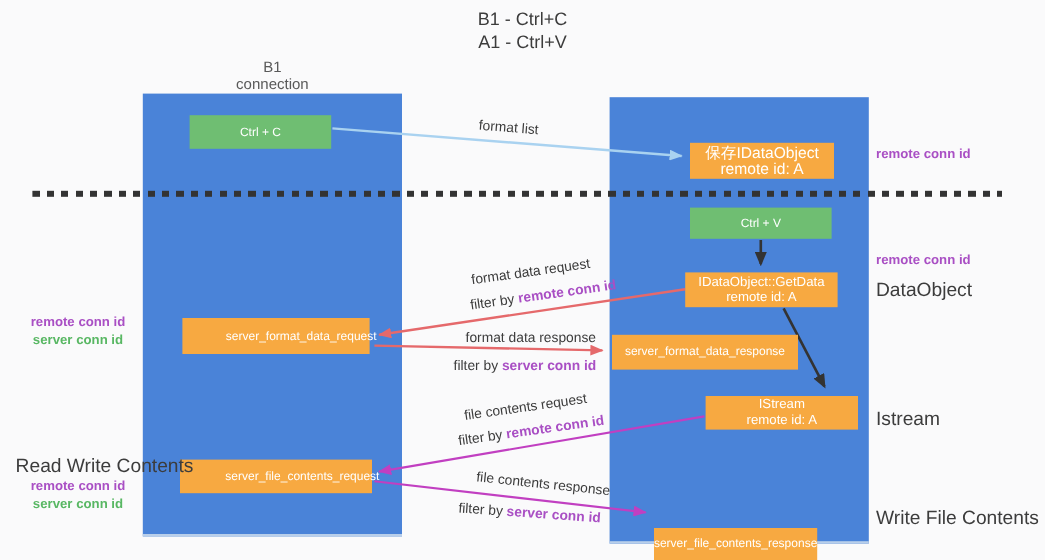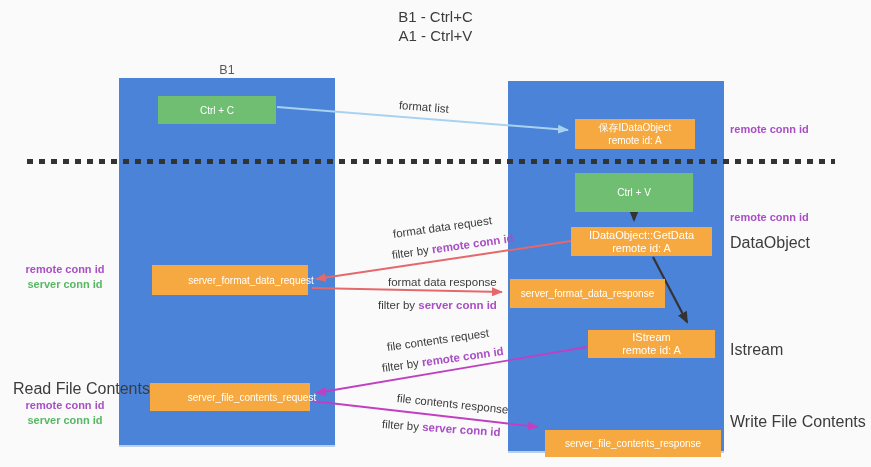--- a/index.html
+++ b/index.html
@@ -24,22 +24,23 @@
 </head>
 <body>
 
 <div id="canvas">
 
   <div class="abs title z3">
     <div>B1 - Ctrl+C</div>
     <div>A1 - Ctrl+V</div>
   </div>
 
-  <div class="abs col-header z3" style="left:119px;top:63px;">
+  <div class="abs col-header z3" style="left:119px;top:49px;">
     <div>B1</div>
+    <div>connection</div>
   </div>
 
   <div class="abs col-rect z1" style="left:119px;top:78px;height:367px;"></div>
   <div class="abs col-rect z1" style="left:508px;top:81px;height:370px;"></div>
 
   <div class="abs dashed z2"></div>
 
   <svg class="arrows z2" width="871" height="467" viewBox="0 0 871 467">
     <defs>
       <marker id="ah-blue" markerUnits="userSpaceOnUse" markerWidth="11" markerHeight="9" refX="10" refY="4.5" orient="auto">
@@ -60,45 +61,45 @@
     <line x1="653" y1="257" x2="687" y2="322" stroke="#333333" stroke-width="2.2" marker-end="url(#ah-black)"></line>
     <line x1="571" y1="241" x2="316" y2="279" stroke="#e5696b" stroke-width="2" marker-end="url(#ah-red)"></line>
     <line x1="312" y1="288" x2="502" y2="292" stroke="#e5696b" stroke-width="2" marker-end="url(#ah-red)"></line>
     <line x1="587" y1="347" x2="316" y2="393" stroke="#c13fc1" stroke-width="1.8" marker-end="url(#ah-magenta)"></line>
     <line x1="312" y1="401" x2="538" y2="427" stroke="#c13fc1" stroke-width="1.8" marker-end="url(#ah-magenta)"></line>
   </svg>
 
   <div class="abs node green z3" style="left:158px;top:96px;width:118px;height:28px;">
     <div>Ctrl + C</div>
   </div>
-  <div class="abs node orange z3" style="left:575px;top:119px;width:120px;height:30px;font-size:10px;">
+  <div class="abs node orange z3" style="left:575px;top:119px;width:120px;height:30px;font-size:13px;">
     <div>保存IDataObject</div>
     <div>remote id: A</div>
   </div>
-  <div class="abs node green z3" style="left:575px;top:173px;width:118px;height:39px;">
+  <div class="abs node green z3" style="left:575px;top:173px;width:118px;height:26px;">
     <div>Ctrl + V</div>
   </div>
-  <div class="abs node orange z3" style="left:571px;top:227px;width:141px;height:29px;font-size:11px;">
+  <div class="abs node orange z3" style="left:571px;top:227px;width:127px;height:29px;font-size:11px;">
     <div>IDataObject::GetData</div>
     <div>remote id: A</div>
   </div>
   <div class="abs node orange z3" style="left:152px;top:265px;width:156px;height:30px;padding-left:42px;">
     <div>server_format_data_request</div>
   </div>
   <div class="abs node orange z3" style="left:510px;top:279px;width:155px;height:29px;">
     <div>server_format_data_response</div>
   </div>
   <div class="abs node orange z3" style="left:588px;top:330px;width:127px;height:28px;font-size:11px;">
     <div>IStream</div>
     <div>remote id: A</div>
   </div>
   <div class="abs node orange z3" style="left:150px;top:383px;width:160px;height:28px;padding-left:44px;">
     <div>server_file_contents_request</div>
   </div>
-  <div class="abs node orange z3" style="left:545px;top:430px;width:176px;height:27px;">
+  <div class="abs node orange z3" style="left:545px;top:440px;width:136px;height:27px;">
     <div>server_file_contents_response</div>
   </div>
 
   <div class="abs arrow-label z3" style="left:399px;top:99px;transform:rotate(4.5deg);">format list</div>
 
   <div class="abs arrow-label z3" style="left:393px;top:228px;transform:rotate(-8deg);">format data request</div>
   <div class="abs arrow-label z3" style="left:392px;top:249px;transform:rotate(-8deg);">
     <span>filter by </span><span class="conn-purple">remote conn id</span>
   </div>
 
@@ -114,25 +115,25 @@
 
   <div class="abs arrow-label z3" style="left:397px;top:392px;transform:rotate(6deg);">file contents response</div>
   <div class="abs arrow-label z3" style="left:382px;top:418px;transform:rotate(4deg);">
     <span>filter by </span><span class="conn-purple">server conn id</span>
   </div>
 
   <div class="abs side-conn conn-purple z3" style="left:730px;top:123px;">remote conn id</div>
   <div class="abs side-conn conn-purple z3" style="left:730px;top:211px;">remote conn id</div>
   <div class="abs side-label z3" style="left:730px;top:234px;">DataObject</div>
   <div class="abs side-label z3" style="left:730px;top:341px;">Istream</div>
-  <div class="abs side-label z3" style="left:730px;top:413px;">Write File Contents</div>
+  <div class="abs side-label z3" style="left:730px;top:424px;">Write File Contents</div>
 
   <div class="abs left-block z3" style="left:13px;top:262px;">
     <div class="side-conn conn-purple">remote conn id</div>
     <div class="side-conn conn-green">server conn id</div>
   </div>
   <div class="abs left-block z3" style="left:13px;top:381px;">
-    <div class="side-label">Read File Contents</div>
+    <div class="side-label">Read Write Contents</div>
     <div class="side-conn conn-purple" style="margin-top:2px;">remote conn id</div>
     <div class="side-conn conn-green">server conn id</div>
   </div>
 
 </div>
 
 </body></html>

